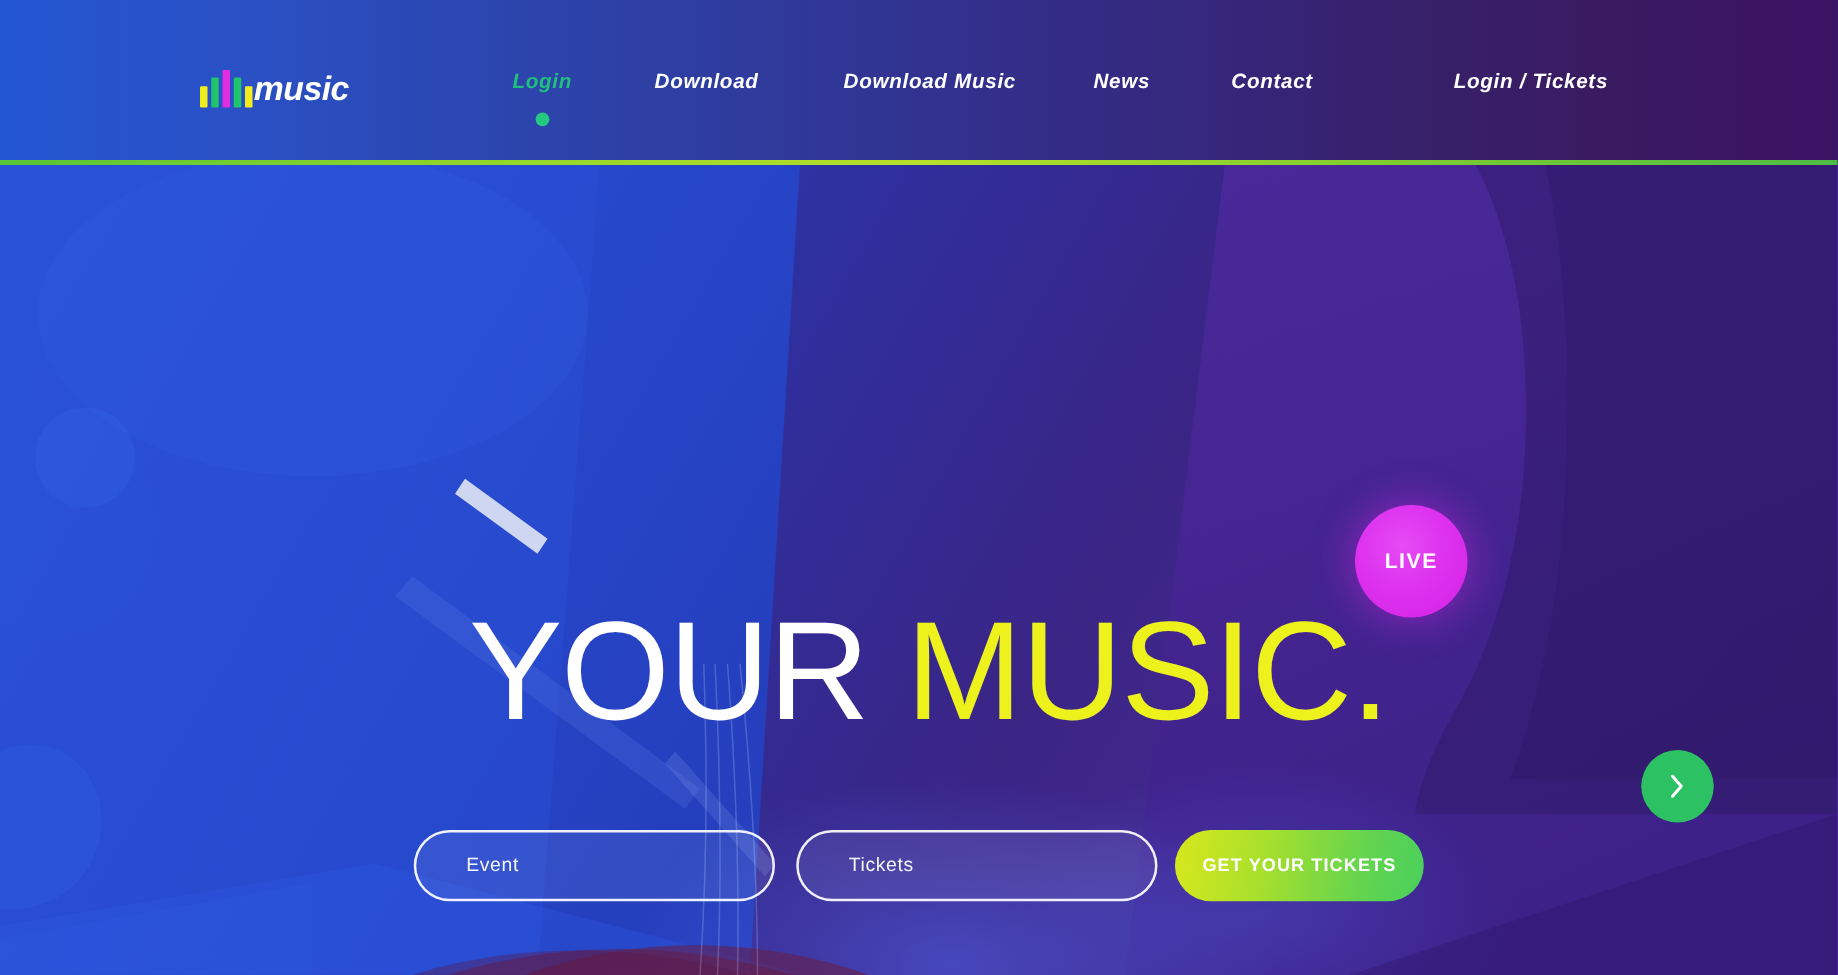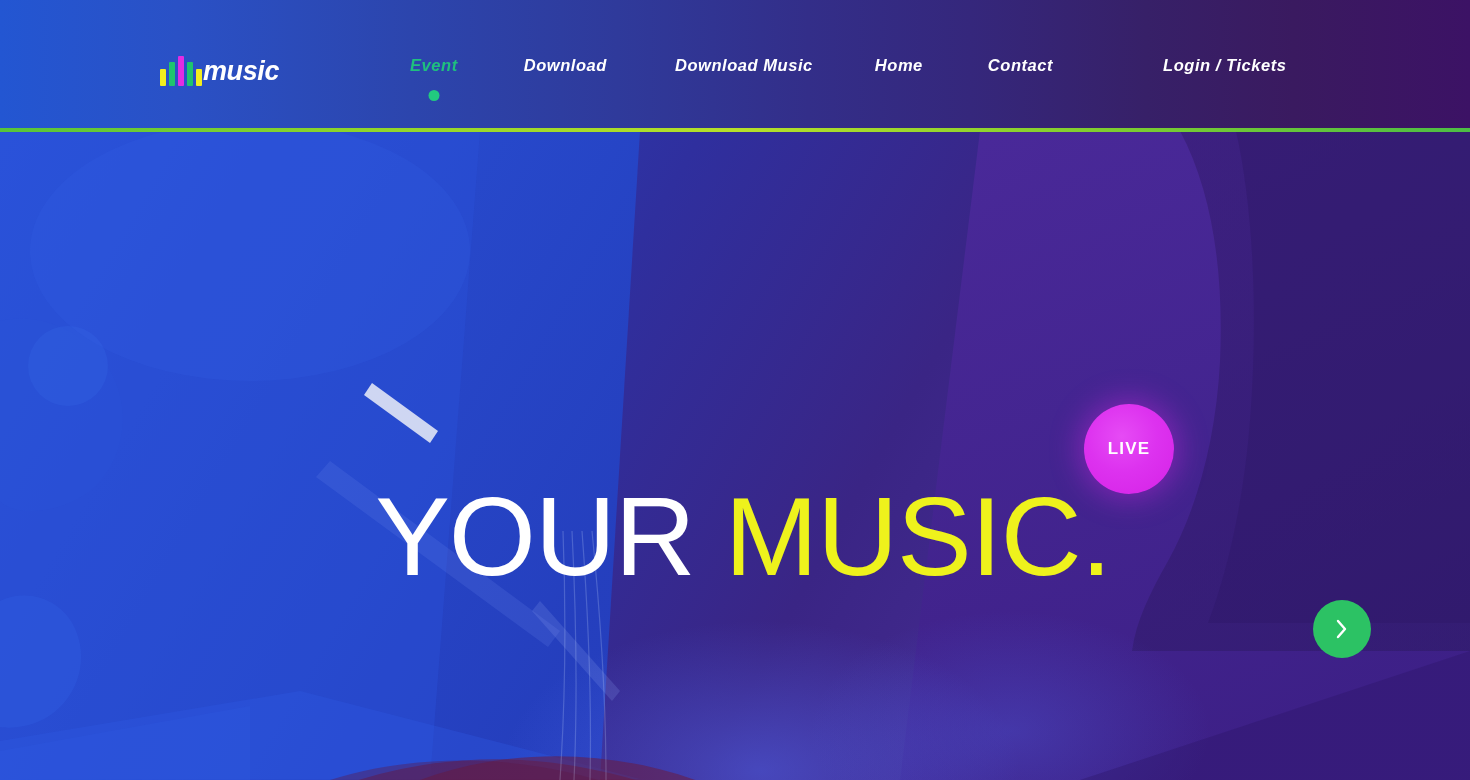--- a/index.html
+++ b/index.html
@@ -249,26 +249,26 @@
       <i style="height:24px;background:#1fc46d;"></i>
       <i style="height:30px;background:#e22ce2;"></i>
       <i style="height:24px;background:#1fc46d;"></i>
       <i style="height:17px;background:#f2ee1e;"></i>
     </div>
     <div class="logo-text">music</div>
   </div>
 
   <nav class="nav">
     <a class="nav-item active spacer-1" href="#">
-      <span>Event</span>
+      <span>Login</span>
       <span class="nav-dot"></span>
     </a>
     <a class="nav-item spacer-2" href="#">Download</a>
     <a class="nav-item spacer-3" href="#">Download Music</a>
-    <a class="nav-item spacer-4" href="#">Home</a>
+    <a class="nav-item spacer-4" href="#">News</a>
     <a class="nav-item" href="#">Contact</a>
   </nav>
 
   <a class="nav-login" href="#">Login / Tickets</a>
 </div>
 
 <div class="accent-line"></div>
 
 <section class="hero">
 
@@ -351,20 +351,25 @@
   </svg>
 
   <div class="live-badge">
     <span>LIVE</span>
   </div>
 
   <h1 class="headline">
     <span class="w1">YOUR </span><span class="w2">MUSIC.</span>
   </h1>
 
+  <div class="form-row">
+    <input class="pill pill-event" type="text" placeholder="Event" style="">
+    <input class="pill pill-tickets" type="text" placeholder="Tickets" style="">
+    <button class="cta">GET YOUR TICKETS</button>
+  </div>
 
   <div class="next-arrow">
     <svg width="16" height="22" viewBox="0 0 16 22">
       <path d="M4 3 L11 11 L4 19" fill="none" stroke="#ffffff" stroke-width="2.4" stroke-linecap="round" stroke-linejoin="round"></path>
     </svg>
   </div>
 
 </section>
 
 </body></html>

